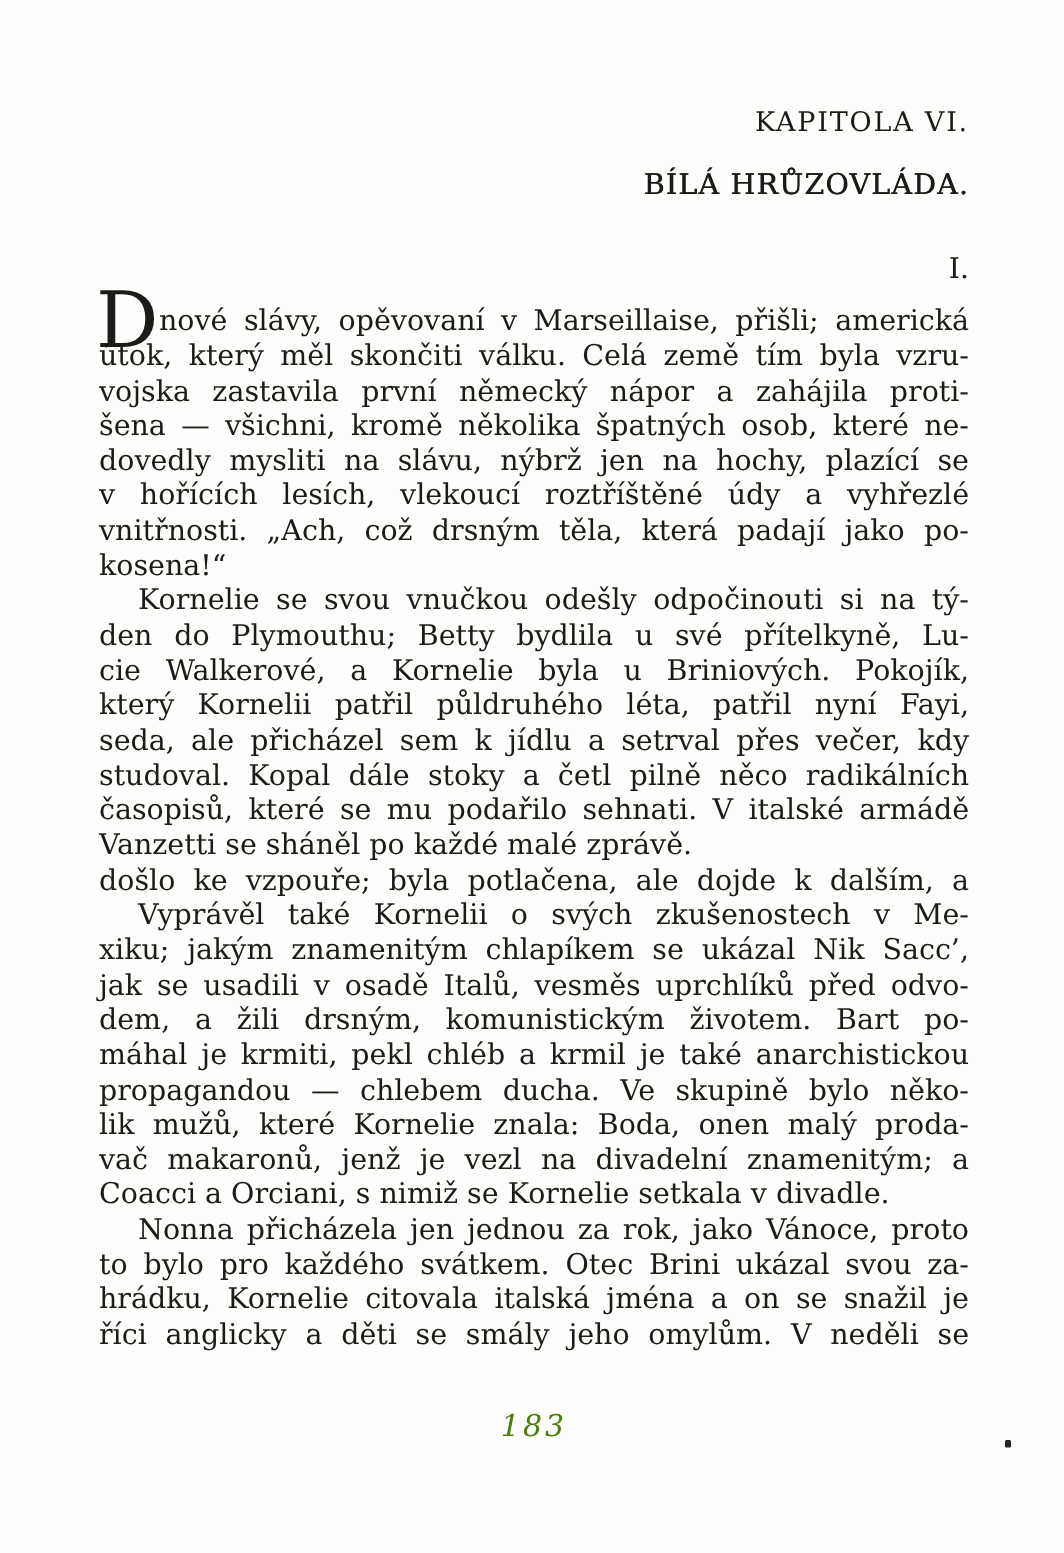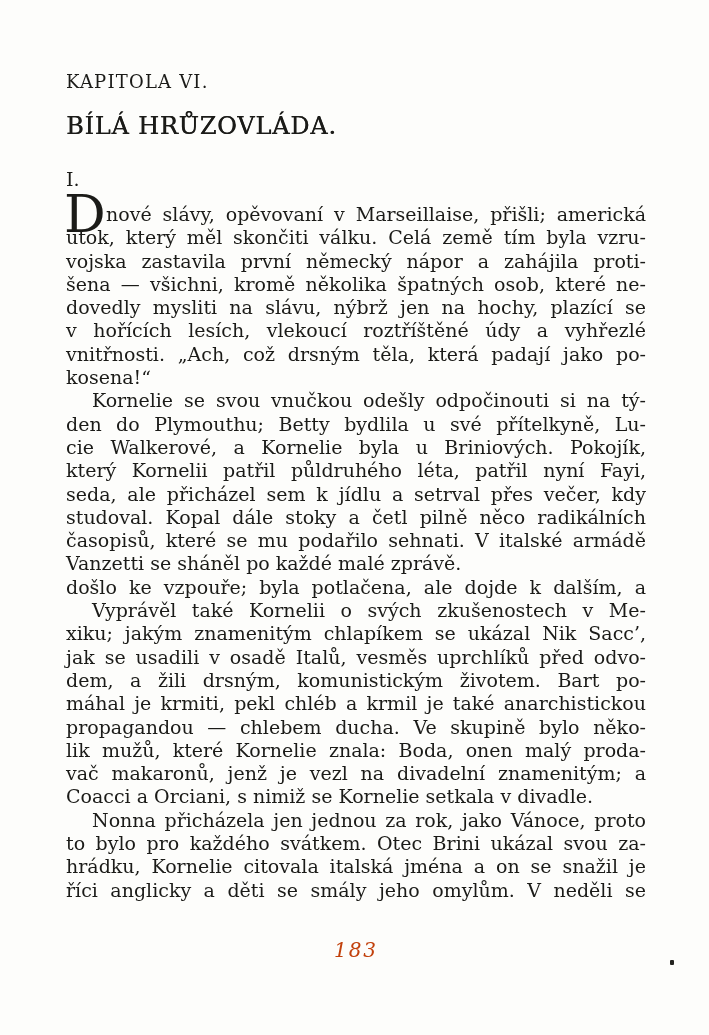--- a/index.html
+++ b/index.html
@@ -10,31 +10,31 @@
     margin: 0 auto;
     background: #fdfdfb;
     color: #1b1b18;
     font-family: "DejaVu Serif", "Liberation Serif", serif;
     overflow: hidden;
   }
   .heading {
     position: absolute;
     left: 66px;
     width: 580px;
-    text-align: left;
+    text-align: right;
     white-space: nowrap;
   }
   .chapter-heading {
     top: 71px;
     font-size: 18px;
     letter-spacing: 1.2px;
   }
   .book-title {
     top: 112px;
-    font-size: 24px;
+    font-size: 19px;
     letter-spacing: 0.8px;
     text-shadow: 0.4px 0 0 #1b1b18;
   }
   .section-number {
     top: 168px;
     font-size: 19px;
   }
   .text-body {
     position: absolute;
     left: 66px;
@@ -65,21 +65,21 @@
   }
   .page-number {
     position: absolute;
     left: 66px;
     top: 938px;
     width: 580px;
     text-align: center;
     font-size: 20px;
     font-style: italic;
     letter-spacing: 2px;
-    color: #c2410c;
+    color: #4d7c0f;
   }
   .ink-speck {
     position: absolute;
     left: 670px;
     top: 960px;
     width: 4px;
     height: 5px;
     background: #23231f;
     border-radius: 1px;
   }

